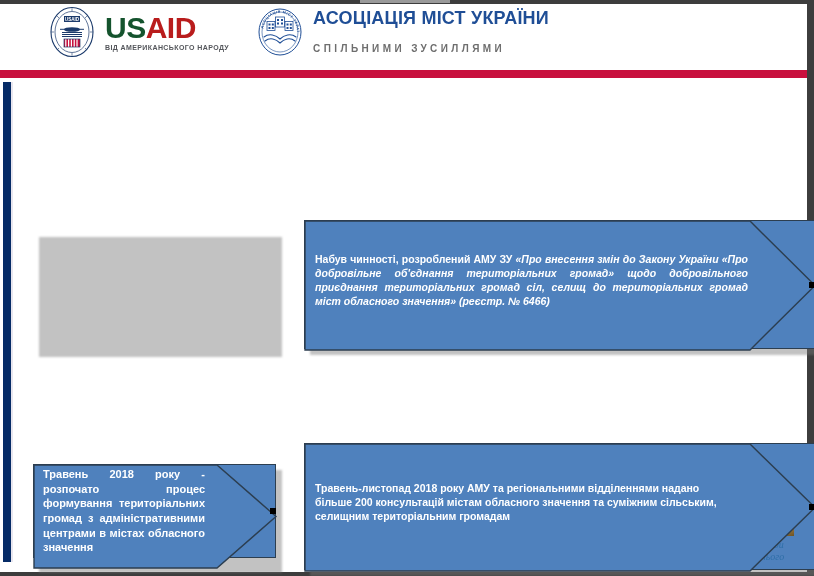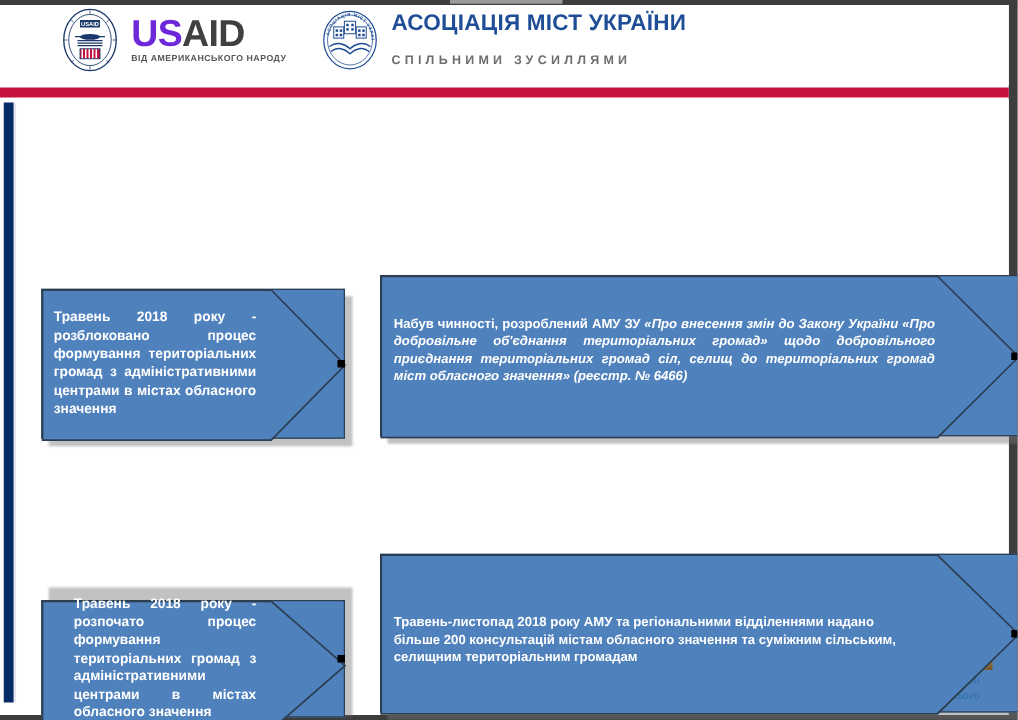--- a/index.html
+++ b/index.html
@@ -67,22 +67,22 @@
   .usaid-logo { display: flex; align-items: center; gap: 7px; }
   .usaid-seal { width: 52px; height: 52px; position: relative; }
   .usaid-text-block { display: flex; flex-direction: column; justify-content: center; }
   .usaid-word {
     font-family: "Liberation Sans", sans-serif;
     font-weight: bold;
     font-size: 30px;
     line-height: 30px;
     letter-spacing: -0.5px;
   }
-  .usaid-us { color: #6d28d9; }
-  .usaid-aid { color: #404040; }
+  .usaid-us { color: #14532d; }
+  .usaid-aid { color: #b91c1c; }
   .usaid-tag {
     font-family: "Liberation Sans", sans-serif;
     font-size: 7px;
     font-weight: bold;
     color: #54565b;
     letter-spacing: 0.4px;
     margin-top: 1px;
   }
 
   
@@ -194,22 +194,22 @@
     width: 100%;
     box-sizing: border-box;
     align-self: flex-start;
     margin-top: 32px;
   }
   #arrow-tr .arrow-text .ital {
     font-style: italic;
   }
 
   #arrow-bl {
-    left: 20px; top: 400px;
-    width: 243px; height: 94px; padding-left: 16px;
+    left: 20px; top: 384px;
+    width: 243px; height: 94px;
   }
   #arrow-bl .arrow-text {
     font-size: 11px;
     padding-left: 9px;
     padding-right: 70px;
     text-align: justify;
     text-align-last: left;
     width: 100%;
     box-sizing: border-box;
   }
@@ -219,21 +219,21 @@
     width: 511px; height: 127px;
   }
   #arrow-br .arrow-text {
     font-size: 10.5px;
     padding-left: 10px;
     padding-right: 88px;
     width: 100%;
     box-sizing: border-box;
     text-align: left;
     align-self: flex-start;
-    margin-top: 48px;
+    margin-top: 38px;
   }
 
   
   .arrow-shadow {
     position: absolute;
     z-index: 0;
     background: rgba(120,120,120,0.45);
     filter: blur(1px);
   }
 
@@ -376,26 +376,20 @@
   </div>
 
   <div class="red-bar"></div>
 
   <div class="frame-left"></div>
   <div class="frame-left-hi"></div>
 
   <div class="content-area">
 
     <div class="arrow-shadow" style="left:26px; top:157px; width:243px; height:120px;"></div>
-    <div class="arrow" id="arrow-tl">
-      <svg width="245" height="122" viewBox="0 0 245 122" preserveAspectRatio="none" style="position:absolute;left:-1px;top:-1px;z-index:1;">
-        <polygon points="1,1 184,1 243,61 184,121 1,121" fill="#4f81bd" stroke="#2c3e50" stroke-width="1.4"></polygon>
-      </svg>
-      <div class="arrow-text">Травень 2018 року - розблоковано процес формування територіальних громад з адміністративними центрами в містах обласного значення</div>
-    </div>
 
     <div class="arrow-shadow" style="left:297px; top:146px; width:511px; height:129px;"></div>
     <div class="arrow" id="arrow-tr">
       <svg width="513" height="131" viewBox="0 0 513 131" preserveAspectRatio="none" style="position:absolute;left:-1px;top:-1px;z-index:1;">
         <polygon points="1,1 446,1 511,65.5 446,130 1,130" fill="#4f81bd" stroke="#2c3e50" stroke-width="1.4"></polygon>
       </svg>
       <div class="arrow-text"><span>Набув чинності, розроблений АМУ ЗУ </span><span class="ital">«Про внесення змін до Закону України «Про добровільне об'єднання територіальних громад» щодо добровільного приєднання територіальних громад сіл, селищ до територіальних громад міст обласного значення»</span><span class="ital"> (реєстр. № 6466)</span></div>
     </div>
 
     <div class="arrow-shadow" style="left:26px; top:390px; width:243px; height:103px;"></div>

